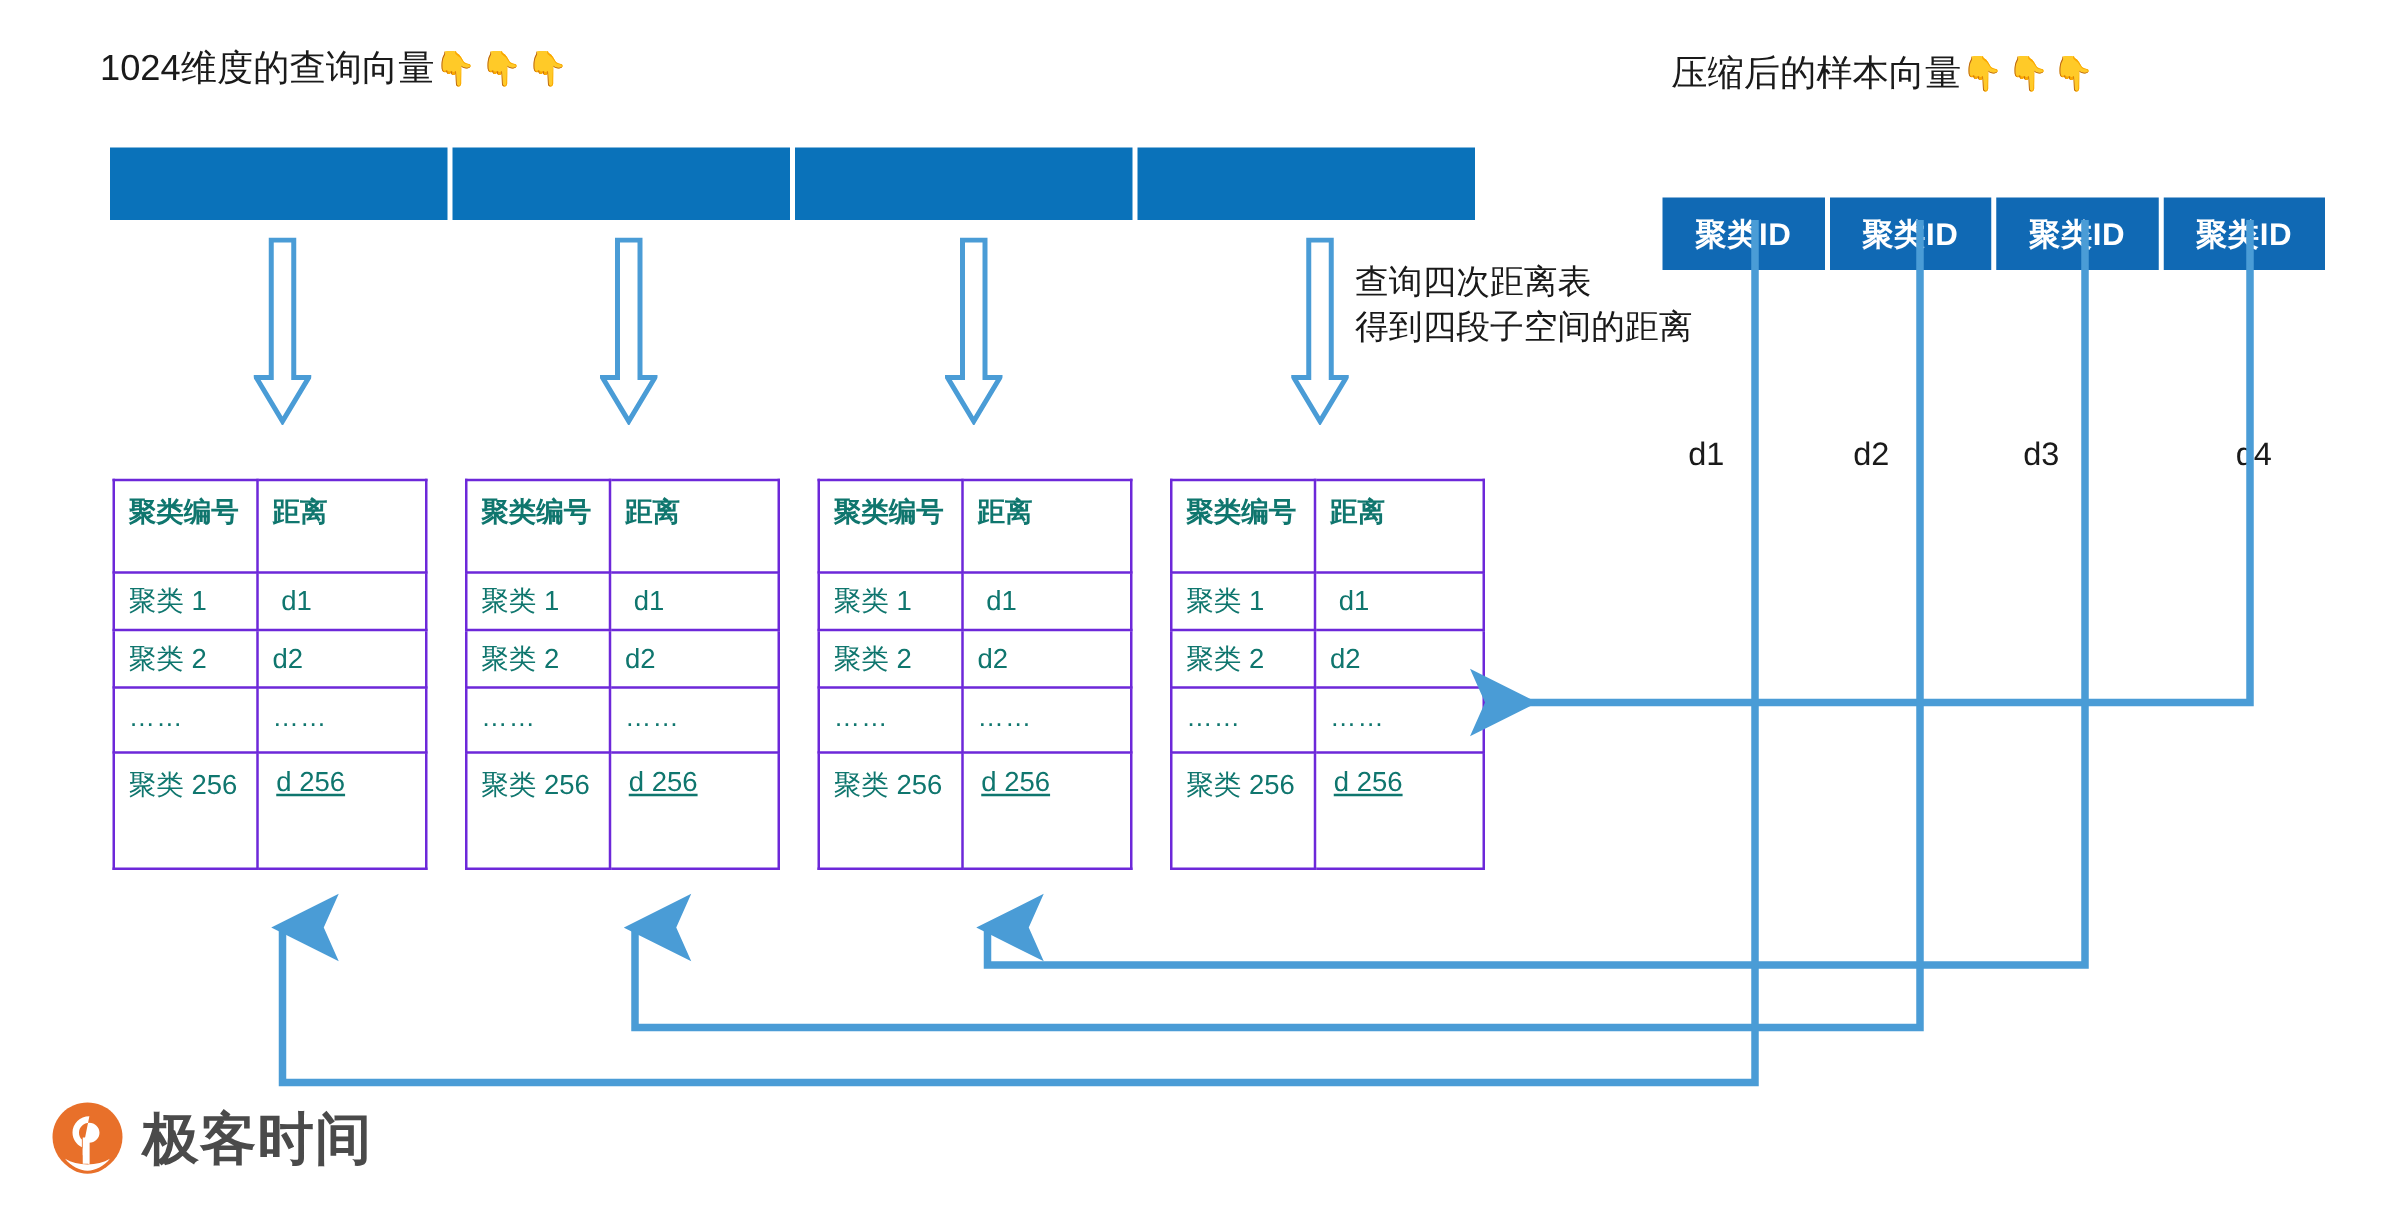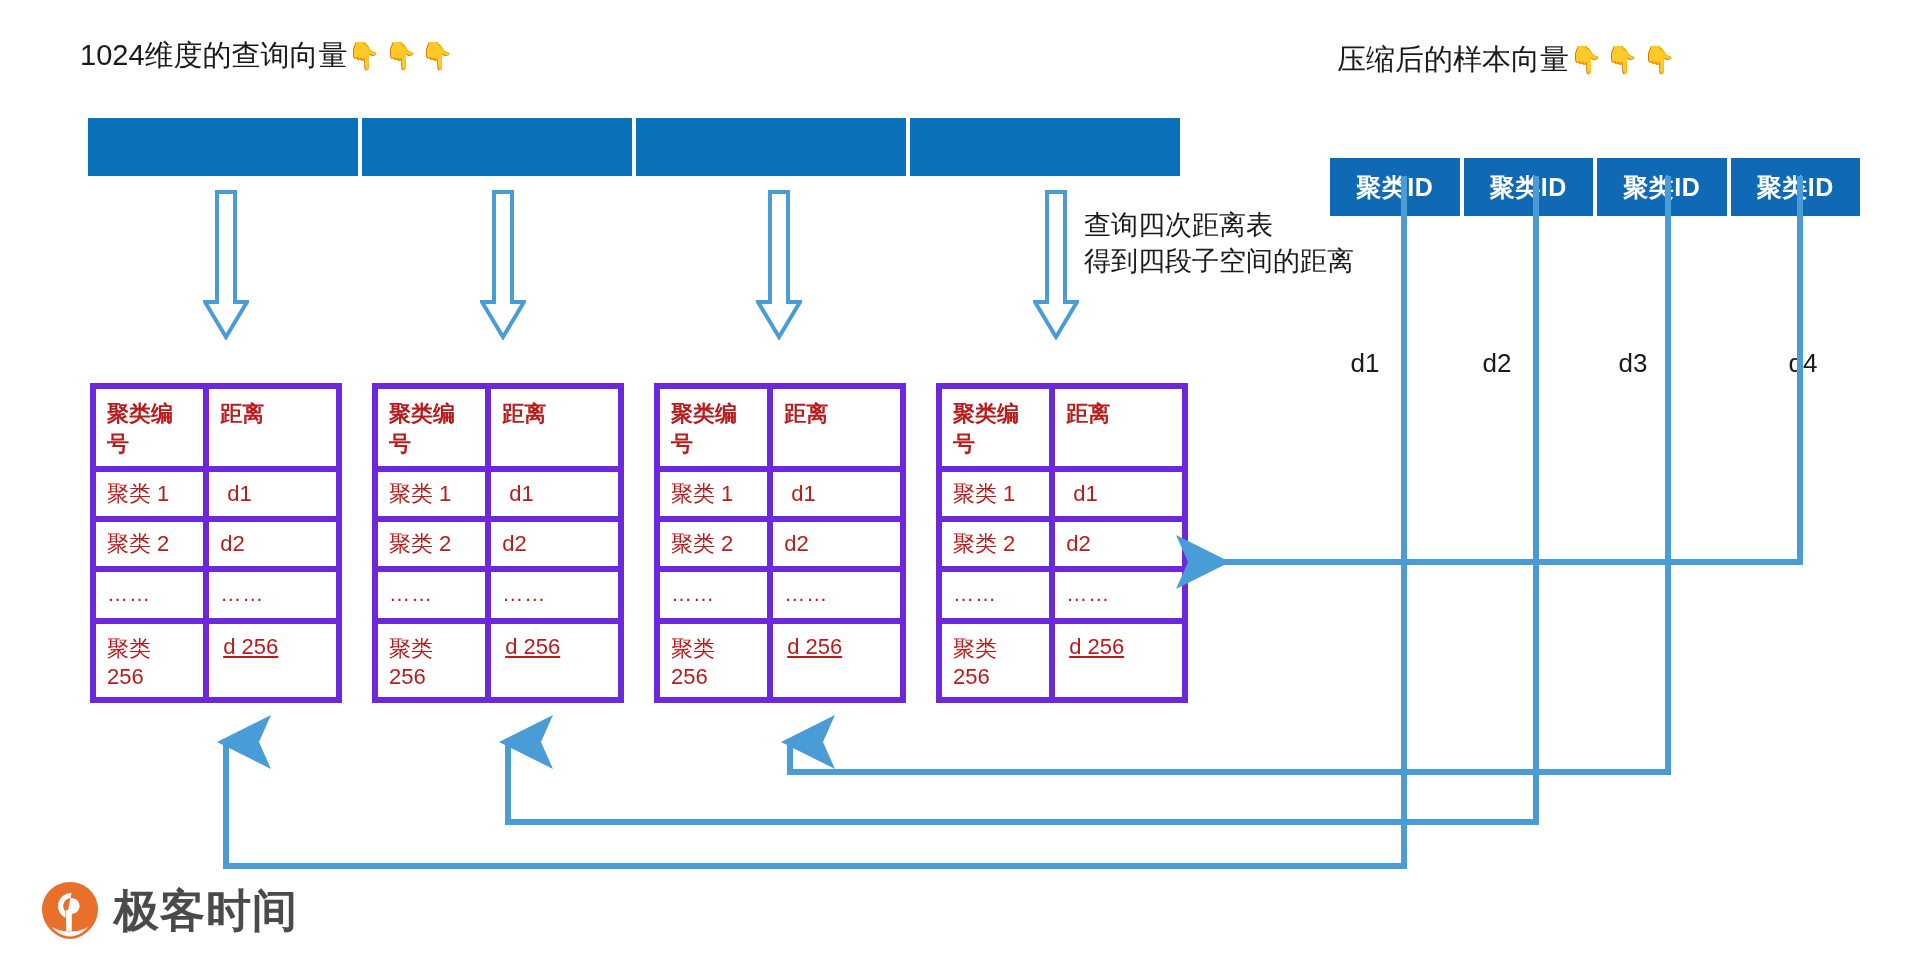--- a/index.html
+++ b/index.html
@@ -105,40 +105,40 @@
   
   .dist-table {
     position: absolute;
     top: 383px;
     width: 252px;
     border-collapse: collapse;
     background: #ffffff;
     table-layout: fixed;
   }
   .dist-table td, .dist-table th {
-    border: 6px solid #6d28d9;
+    border: 2px solid #6d28d9;
     font-size: 22px;
     font-weight: 400;
-    color: #b91c1c;
+    color: #0f766e;
     text-align: left;
     vertical-align: middle;
     padding: 7px 10px 7px 11px;
     height: 40px;
     box-sizing: border-box;
   }
   .dist-table th {
     font-weight: bold;
     height: 74px;
     vertical-align: top;
     padding-top: 10px;
   }
   .dist-table .col-id { width: 46%; }
   .dist-table .col-dist { width: 54%; }
   .dist-table td.dist-val { padding-left: 18px; }
-  .dist-table tr.tall td { height: 71px; vertical-align: top; padding-top: 10px; }
+  .dist-table tr.tall td { height: 93px; vertical-align: top; padding-top: 10px; }
   .dist-table tr.tall td.dist-val { padding-left: 14px; text-decoration: underline; }
   .dist-table td.ellipsis { height: 52px; padding-top: 4px; font-size: 21px; letter-spacing: 1px; }
 
   
   #connectors {
     position: absolute;
     left: 0;
     top: 0;
     width: 1920px;
     height: 979px;

